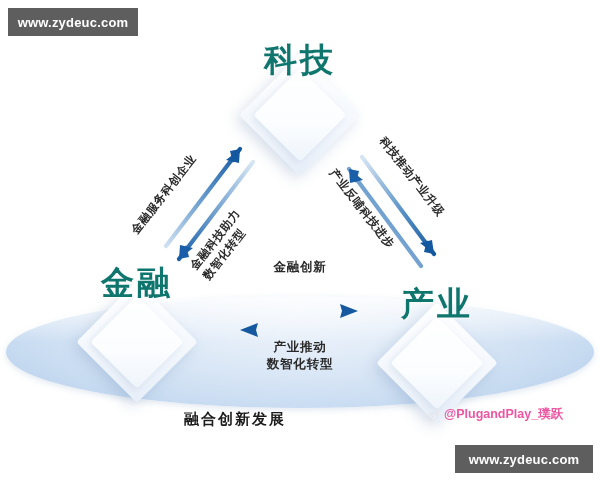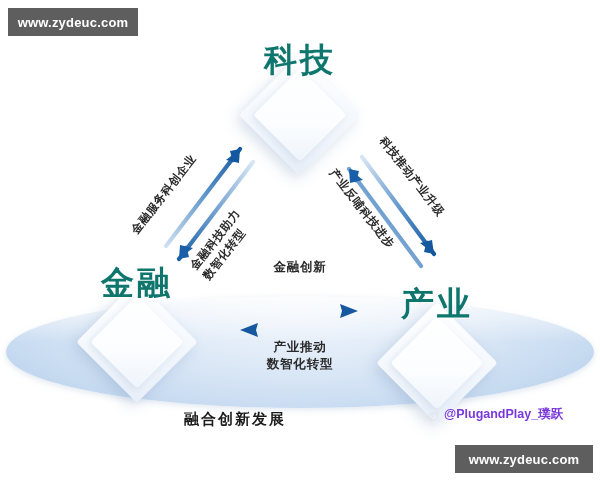--- a/index.html
+++ b/index.html
@@ -17,21 +17,21 @@
     font-family:"Liberation Sans",sans-serif;
     font-weight:bold;letter-spacing:.2px;
     display:flex;align-items:center;justify-content:center;
   }
   #wm-top{left:8px;top:8px;width:130px;height:28px;font-size:13px;}
   #wm-bottom{left:455px;top:445px;width:138px;height:28px;font-size:13px;}
 
   #wm-weibo{
     position:absolute;left:426px;top:406px;
     display:flex;align-items:center;gap:3px;
-    color:#6d28d9;font-size:12.5px;font-weight:bold;
+    color:#ec4899;font-size:12.5px;font-weight:bold;
     font-family:"Liberation Sans",sans-serif;
     white-space:nowrap;opacity:.92;
   }
   #wm-weibo .eye{width:15px;height:14px;}
 
   
   #base-ellipse{
     position:absolute;left:6px;top:296px;width:588px;height:112px;
     border-radius:50%;
     background:radial-gradient(ellipse at 50% 15%,

